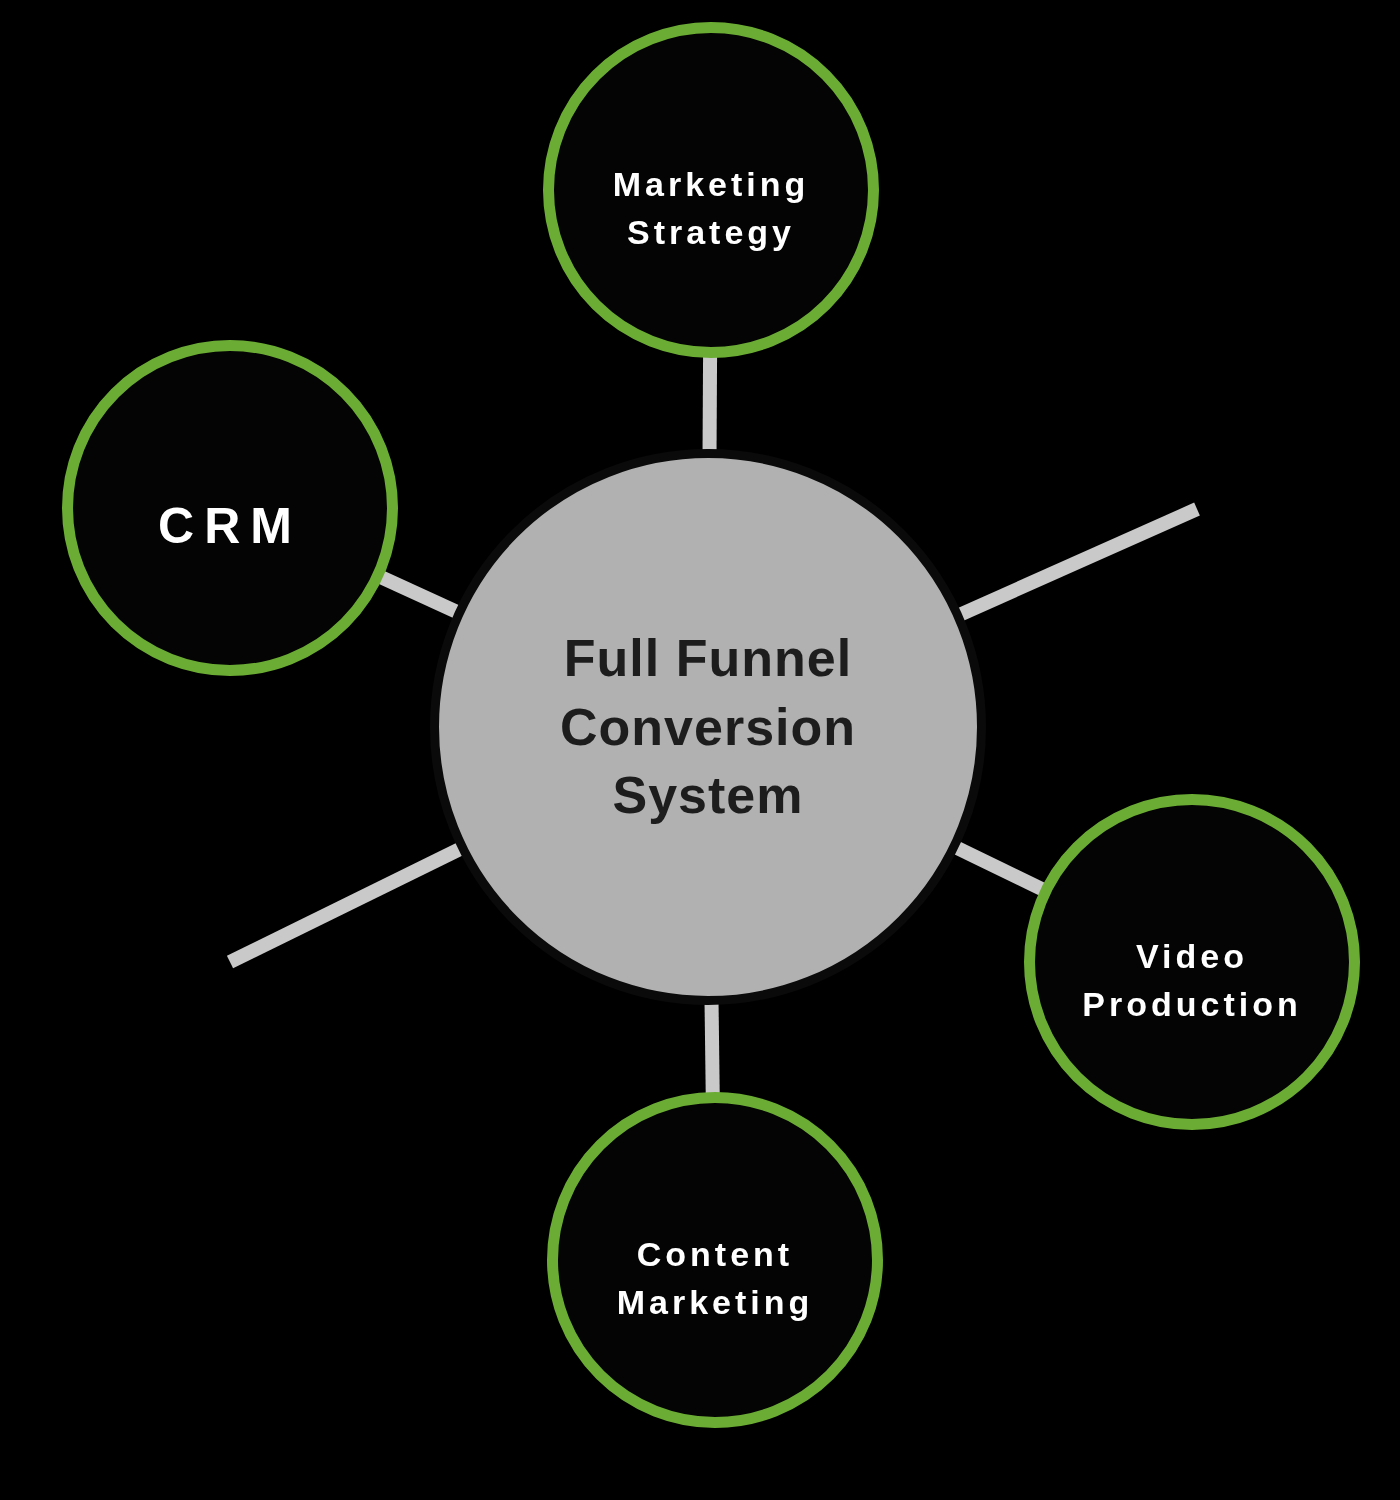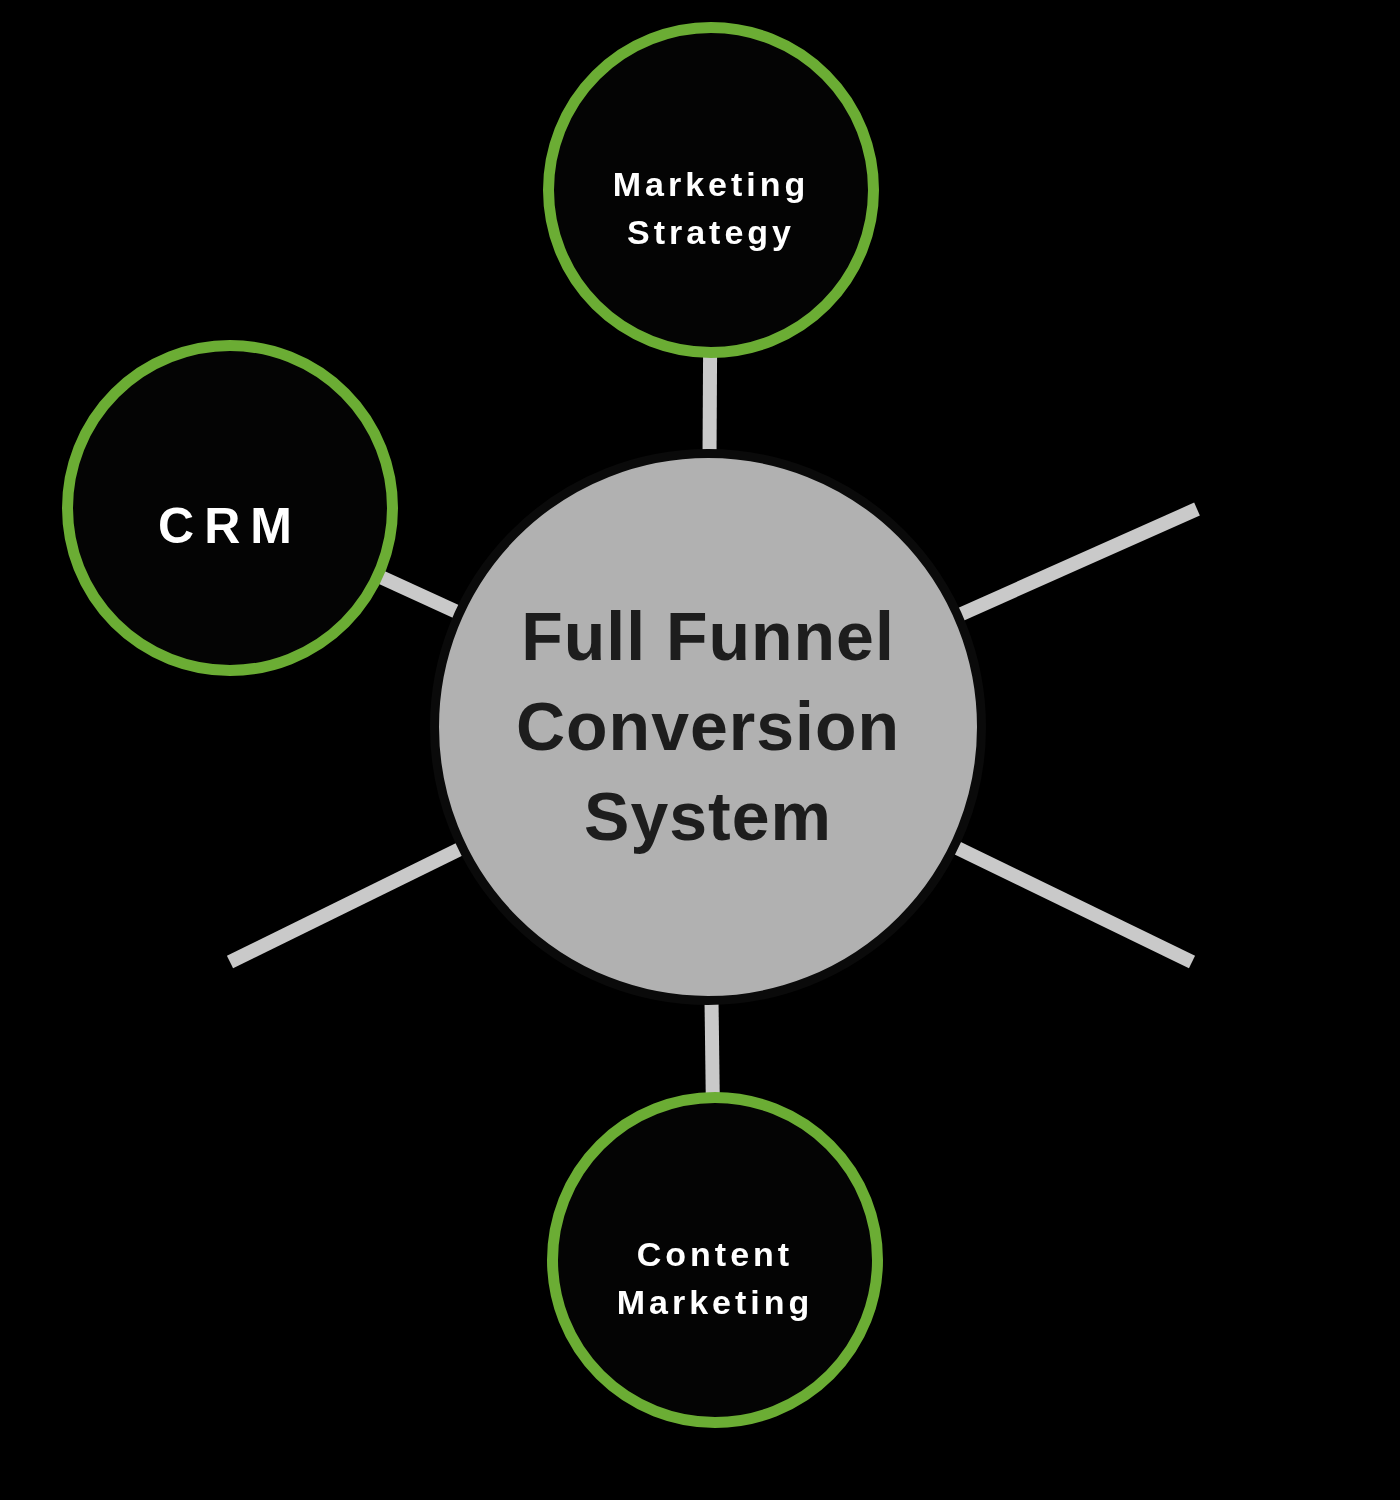--- a/index.html
+++ b/index.html
@@ -53,21 +53,21 @@
   }
   .hub{
     width:556px;height:556px;
     left:430px;top:449px;
     background:var(--hub-fill);
     border:9px solid var(--hub-border);
   }
   .hub .label{
     color:var(--hub-text);
     font-weight:600;
-    font-size:68px;
+    font-size:52px;
     line-height:1.32;
     letter-spacing:1px;
     white-space:pre-line;
   }
   
   .node-marketing { left:543px;  top:22px;   }
   .node-seo       { left:1029px; top:341px;  }
   .node-video     { left:1024px; top:794px;  }
   .node-content   { left:547px;  top:1092px;justify-content:center; }
   .node-web       { left:62px;   top:794px;  }
@@ -92,20 +92,24 @@
 Conversion
 System</div>
   </div>
 
   <div class="circle node node-marketing">
     <div class="label">Marketing
 Strategy</div>
   </div>
 
 
+  <div class="circle node node-video">
+    <div class="label">Video
+Production</div>
+  </div>
 
   <div class="circle node node-content">
     <div class="label">Content
 Marketing</div>
   </div>
 
 
   <div class="circle node node-crm">
     <div class="label big">CRM</div>
   </div>

